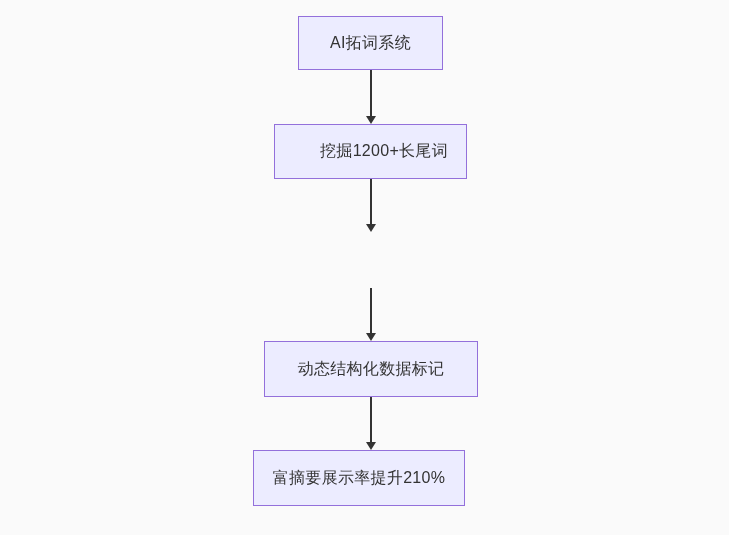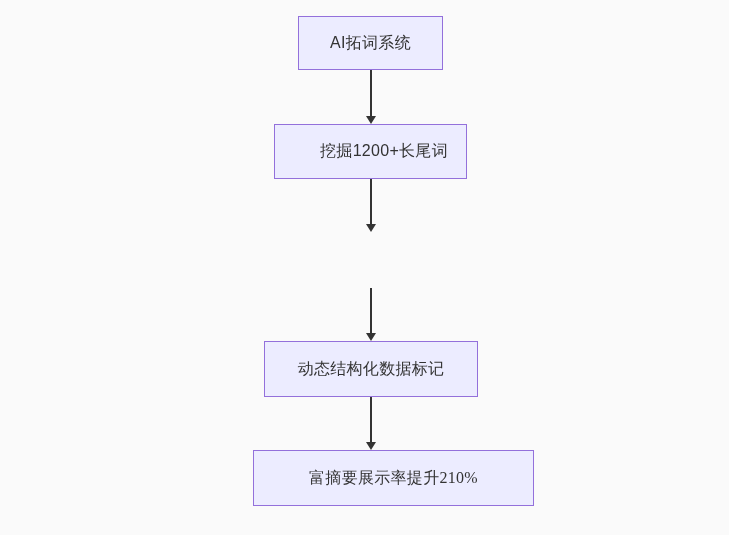--- a/index.html
+++ b/index.html
@@ -65,17 +65,17 @@
 
 
   <div class="edge" style="left:370px; top:288px; height:45px;"></div>
 
   <div class="node" style="left:264px; top:341px; width:214px; height:56px;">
     <span class="node-label">动态结构化数据标记</span>
   </div>
 
   <div class="edge" style="left:370px; top:397px; height:45px;"></div>
 
-  <div class="node" style="left:253px; top:450px; width:281px; height:56px;font-family:Liberation Serif, serif;">
+  <div class="node" style="left:253px; top:450px; width:212px; height:56px;">
     <span class="node-label">富摘要展示率提升210%</span>
   </div>
 
 </div>
 
 </body></html>

